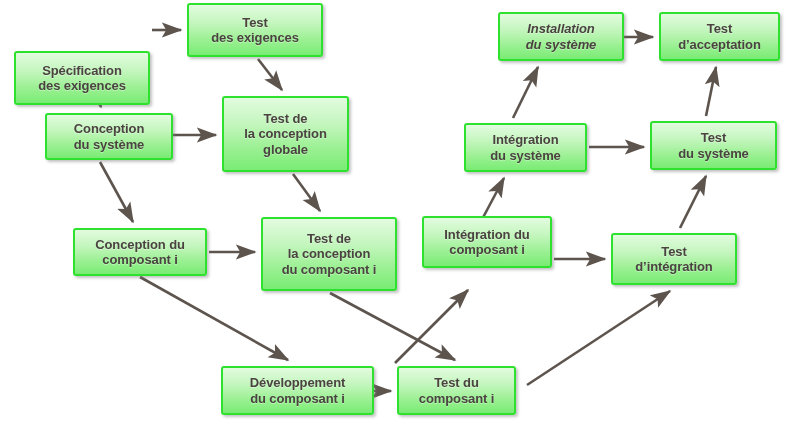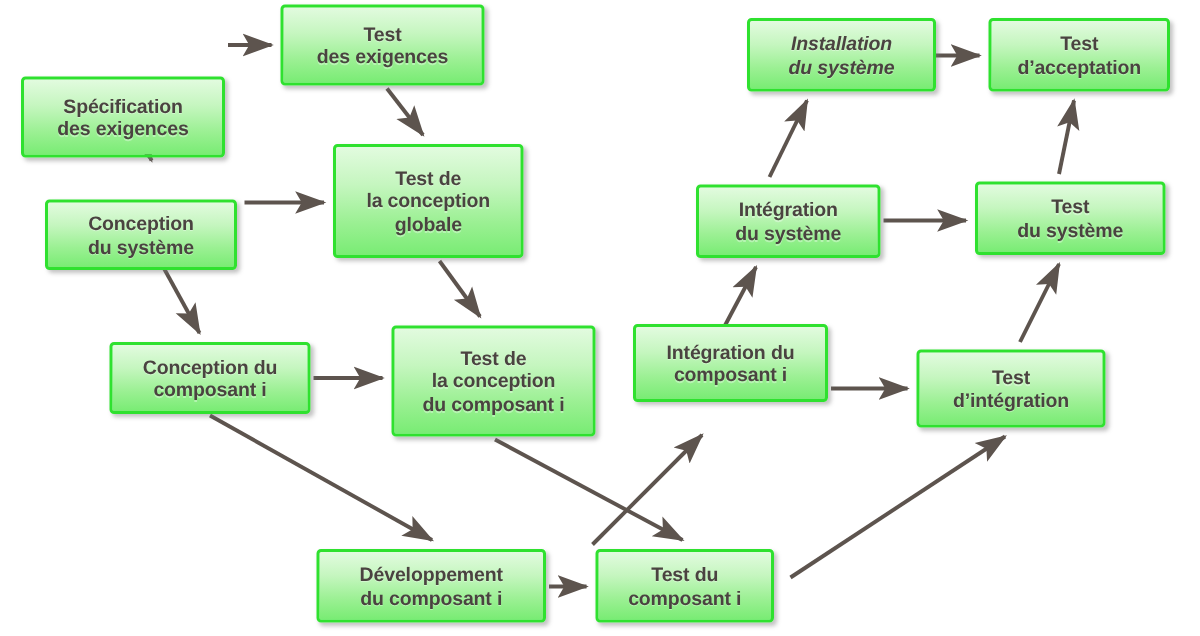--- a/index.html
+++ b/index.html
@@ -92,21 +92,21 @@
 des exigences</span>
       </div>
       <div class="node" style="left: 498px; top: 12px; width: 126px; height: 49px; font-style: italic;">
         <span>Installation
 du système</span>
       </div>
       <div class="node" style="left: 659px; top: 12px; width: 121px; height: 49px;">
         <span>Test
 d’acceptation</span>
       </div>
-      <div class="node" style="left: 30px; top: 113px; width: 128px; height: 47px; margin-top: 20px;">
+      <div class="node" style="left: 45px; top: 113px; width: 128px; height: 47px;">
         <span>Conception
 du système</span>
       </div>
       <div class="node" style="left: 222px; top: 96px; width: 127px; height: 76px;">
         <span>Test de
 la conception
 globale</span>
       </div>
       <div class="node" style="left: 464px; top: 123px; width: 123px; height: 49px;">
         <span>Intégration
@@ -126,21 +126,21 @@
 du composant i</span>
       </div>
       <div class="node" style="left: 422px; top: 216px; width: 130px; height: 52px;">
         <span>Intégration du
 composant i</span>
       </div>
       <div class="node" style="left: 611px; top: 233px; width: 126px; height: 52px;">
         <span>Test
 d’intégration</span>
       </div>
-      <div class="node" style="left: 211px; top: 366px; width: 153px; height: 49px;">
+      <div class="node" style="left: 221px; top: 366px; width: 153px; height: 49px;">
         <span>Développement
 du composant i</span>
       </div>
       <div class="node" style="left: 397px; top: 366px; width: 119px; height: 49px;">
         <span>Test du
 composant i</span>
       </div>
     </div>
 
 </div>

